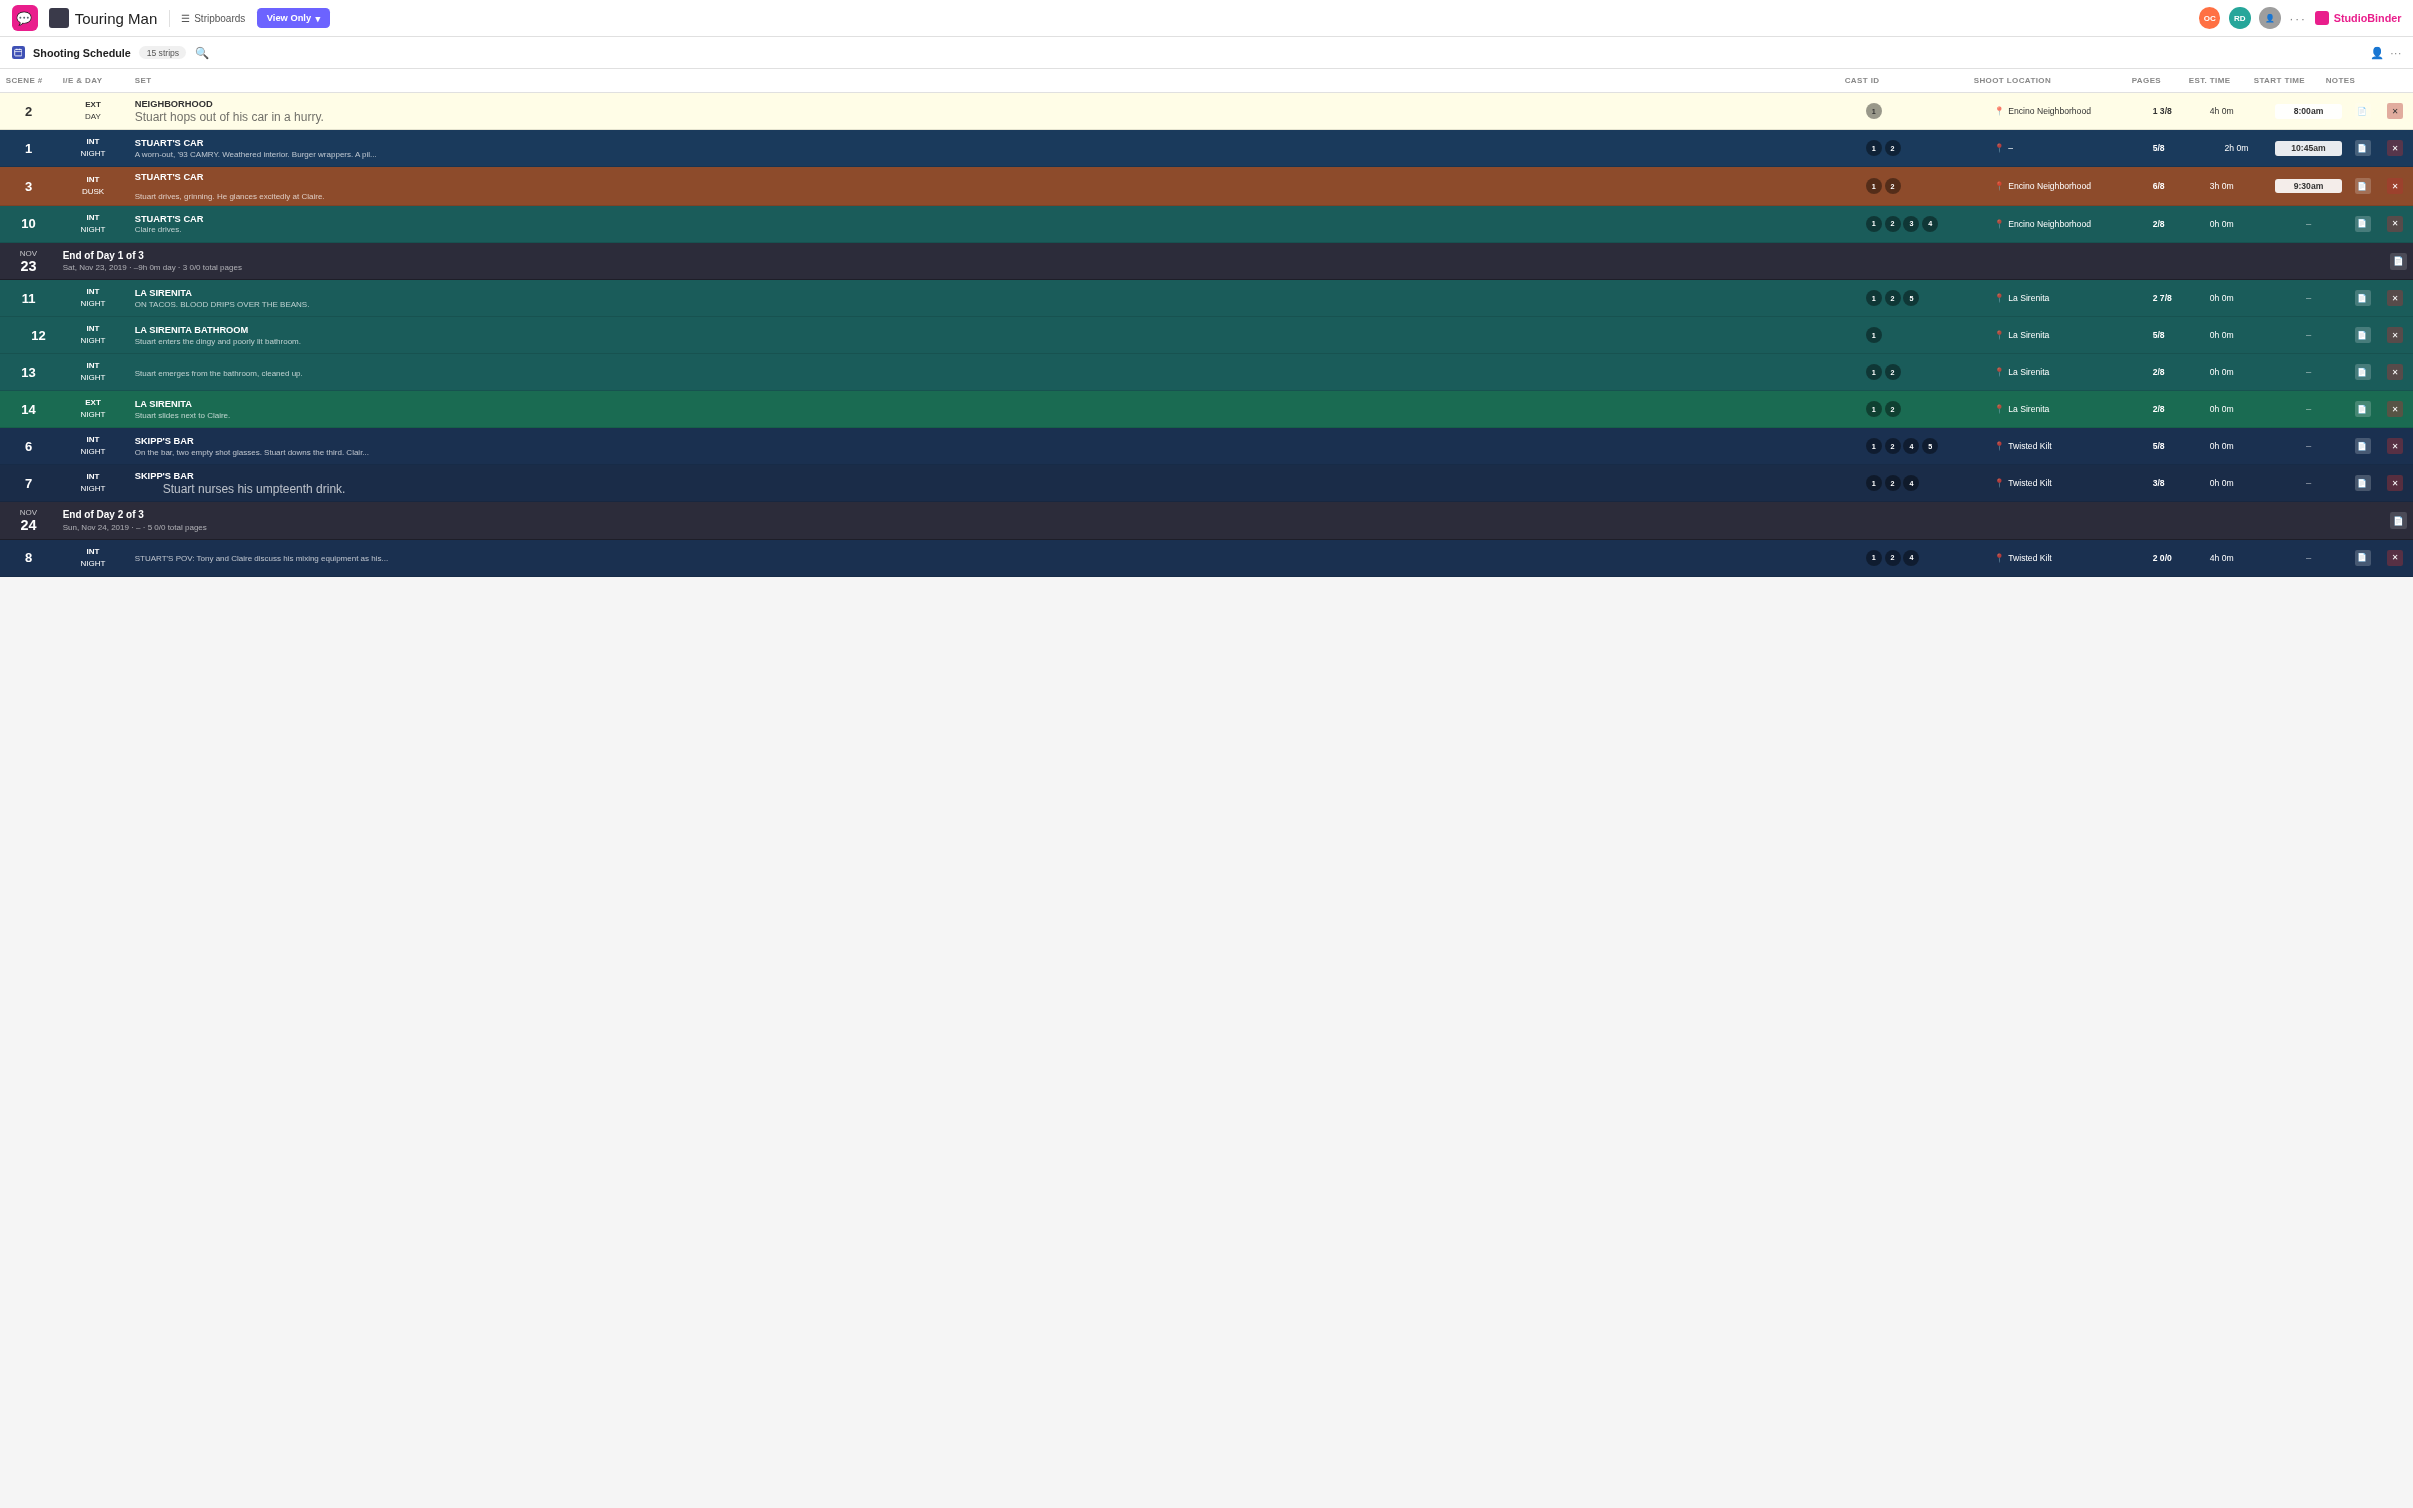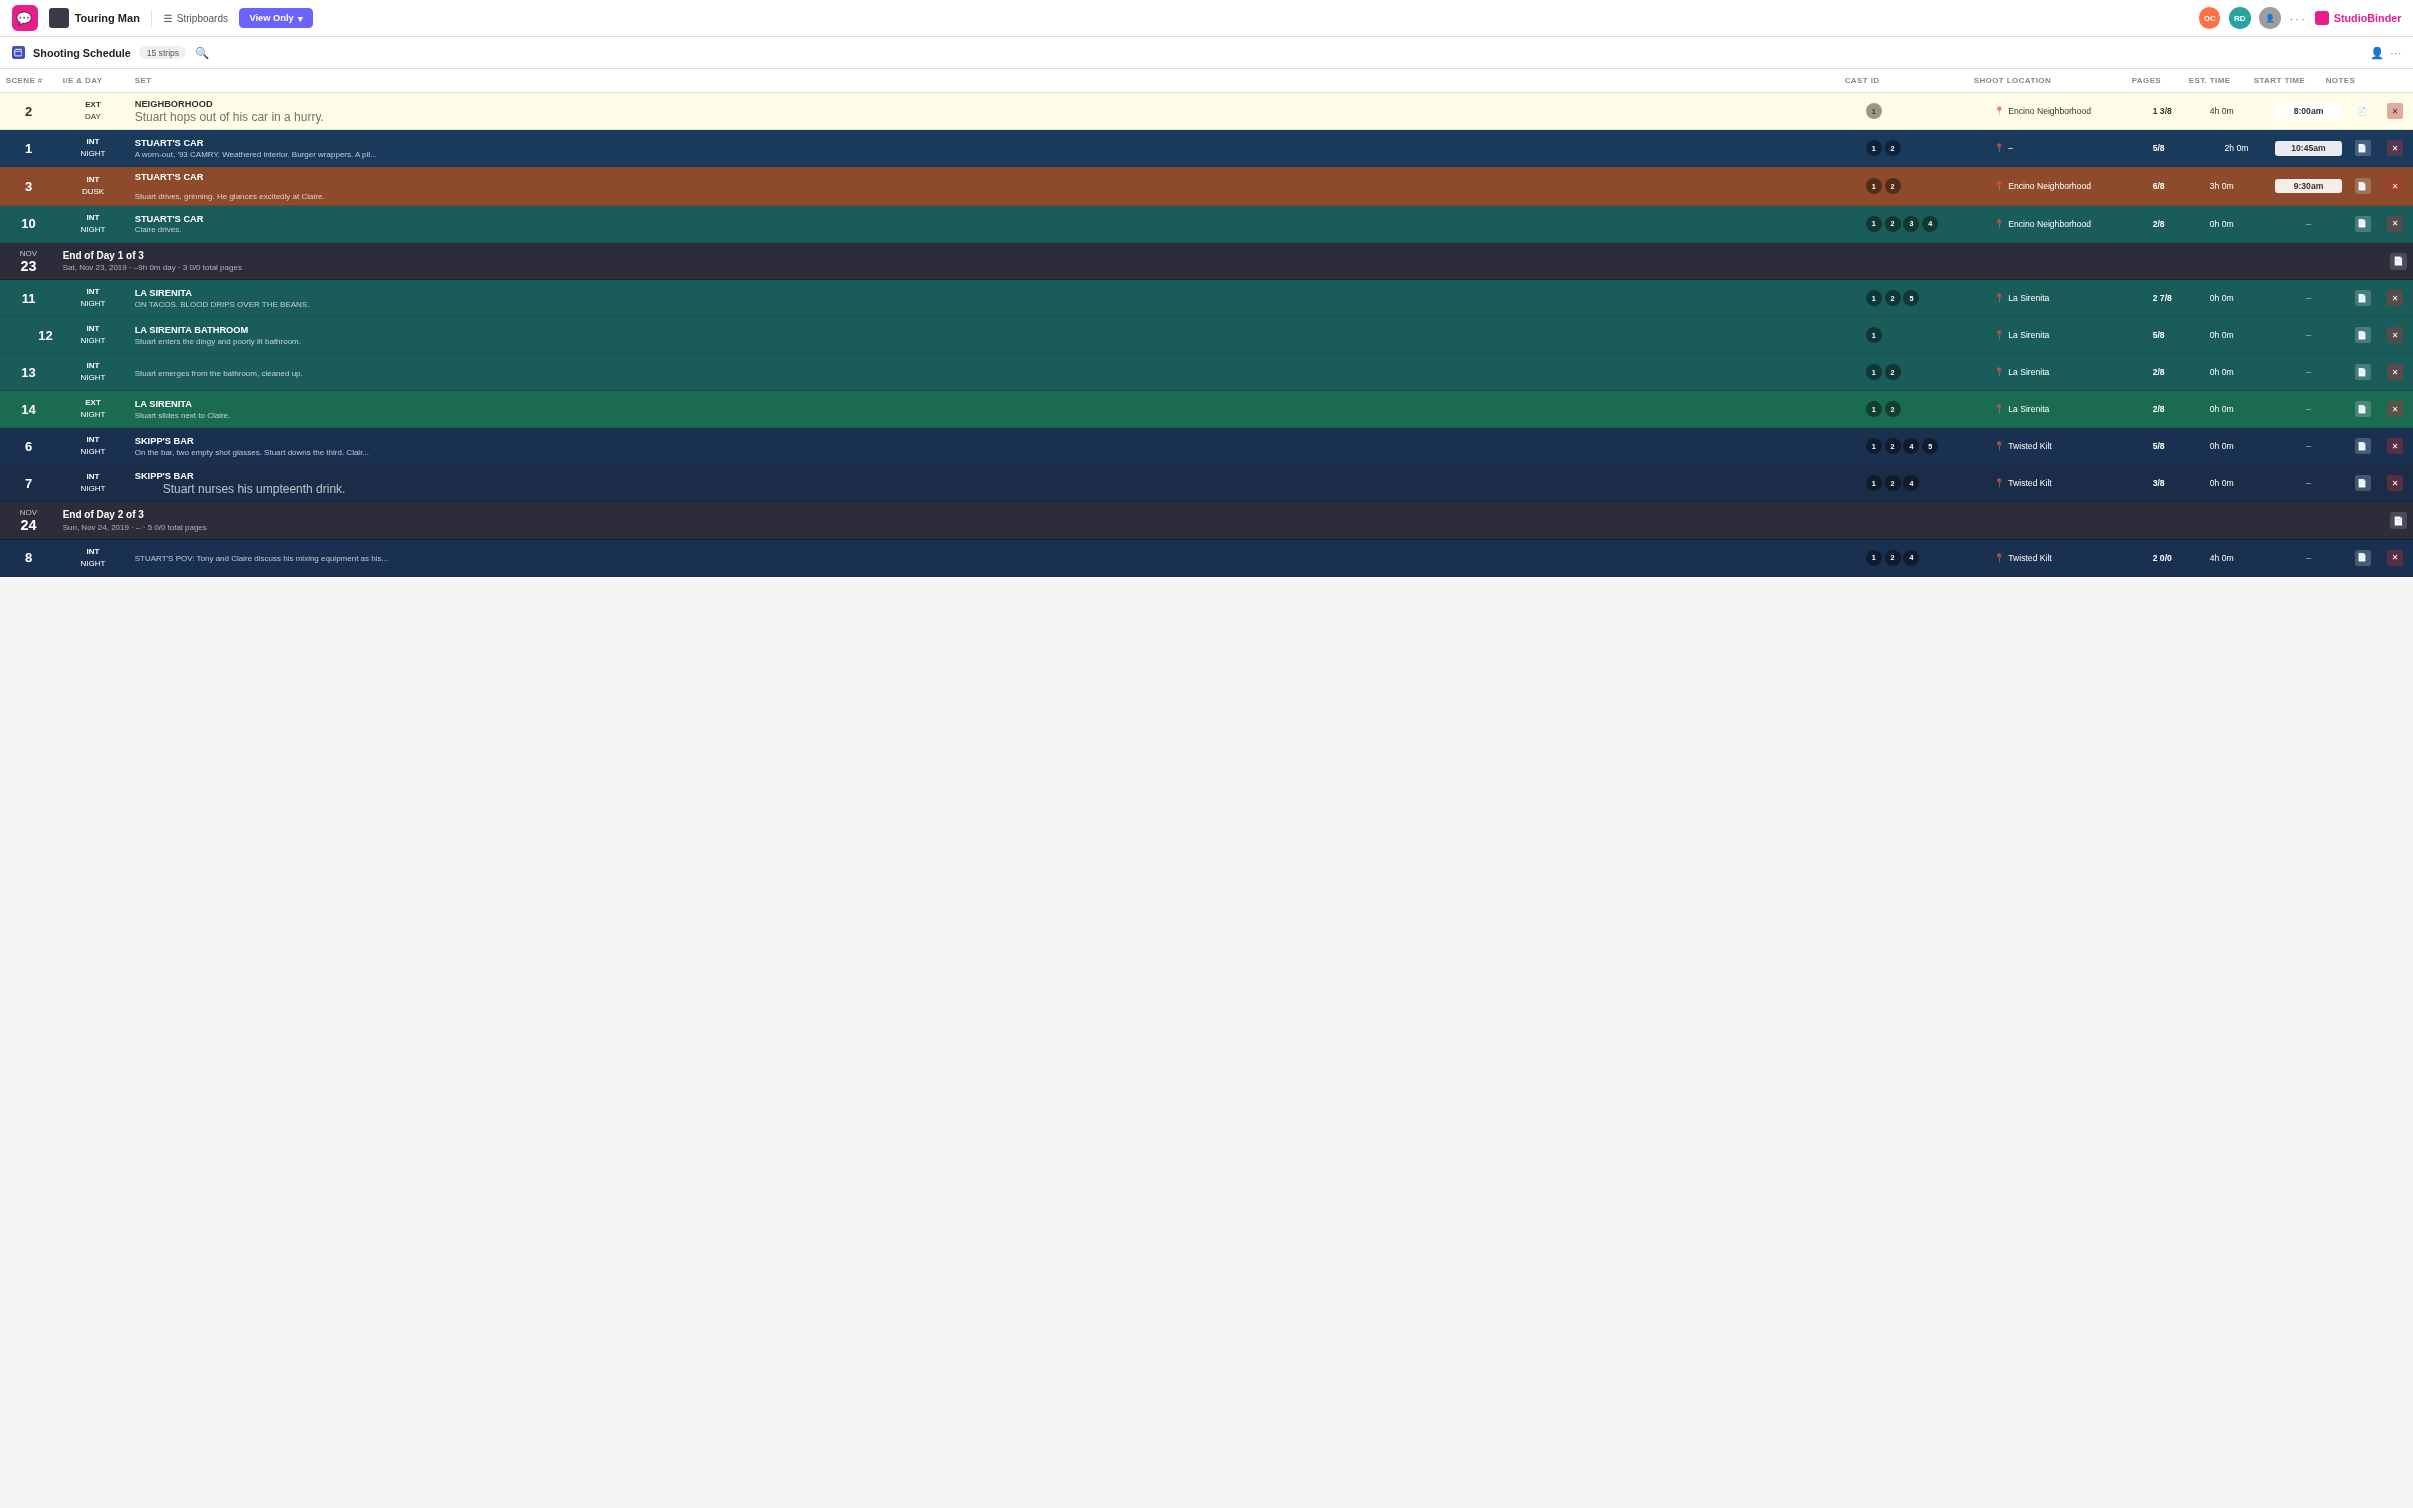--- a/index.html
+++ b/index.html
@@ -9,21 +9,21 @@
     .top-nav {
       display: flex; align-items: center; height: 37px;
       background: #fff; border-bottom: 0.7px solid #e0e0e0; padding: 0 11.5px; gap: 11.5px;
     }
     .app-icon {
       width: 26px; height: 26px; background: #e91e8c; border-radius: 5.7px;
       display: flex; align-items: center; justify-content: center; color: #fff; font-size: 13px; flex-shrink: 0;
     }
     .project-info { display: flex; align-items: center; gap: 5.7px; }
     .project-thumb { width: 20px; height: 20px; background: #555; border-radius: 2.9px; overflow: hidden; }
-    .project-name { font-weight: 700; font-size: 11px; color: #222; }
+    .project-name { font-weight: 400; font-size: 15px; color: #222; }
     .nav-divider { width: 0.7px; height: 17px; background: #e0e0e0; }
     .stripboards-link { display: flex; align-items: center; gap: 4.3px; color: #555; font-size: 10px; cursor: pointer; }
     .view-only-btn {
       background: #6c63ff; color: #fff; border: none; border-radius: 4.3px;
       padding: 4.3px 10px; font-size: 9.3px; font-weight: 600; cursor: pointer;
       display: flex; align-items: center; gap: 4.3px;
     }
     .nav-right { margin-left: auto; display: flex; align-items: center; gap: 8.6px; }
     .avatar { width: 21.5px; height: 21.5px; border-radius: 50%; display: flex; align-items: center; justify-content: center; font-size: 8px; font-weight: 700; color: #fff; }
     .avatar-orange { background: #ff7043; }
@@ -264,21 +264,21 @@
           <div style="text-align:center;opacity:0.6;">–</div>
         </div>
     <div style="padding:2.9px;display:flex;align-items:center;justify-content:center;">
       <div style="width:16px;height:16px;background:rgba(255,255,255,0.2);border-radius:2.2px;display:flex;align-items:center;justify-content:center;cursor:pointer;font-size:8px;">📄</div>
     </div>
     <div style="padding:2.9px;display:flex;align-items:center;justify-content:center;">
       <div style="width:16px;height:16px;background:rgba(180,50,50,0.4);border-radius:2.2px;display:flex;align-items:center;justify-content:center;cursor:pointer;font-size:8px;color:#fff;">✕</div>
     </div>
   </div>
       <div style="display: grid; grid-template-columns: 57px 72px 1fr 129px 158px 57px 65px 79px 29px 36px; align-items: center; min-height: 37px; border-bottom: 0.7px solid rgba(0, 0, 0, 0.1); background: rgb(26, 92, 90); color: rgb(255, 255, 255);">
-    <div style="text-align:right;font-weight:700;font-size:13px;padding:4.3px;margin-left:27px;">12</div>
+    <div style="text-align:left;font-weight:700;font-size:13px;padding:4.3px;margin-left:27px;">12</div>
     <div style="text-align:center;font-size:8px;line-height:1.5;padding:4.3px;">
       <div style="font-weight:700;">INT</div>
       <div>NIGHT</div>
     </div>
     <div style="padding:4.3px 5.7px;">
       <div style="font-weight:700;font-size:9.3px;">LA SIRENITA BATHROOM</div>
       <div style="font-size:8px;opacity:0.7;margin-top:1.4px;">Stuart enters the dingy and poorly lit bathroom.</div>
     </div>
     <div style="padding:4.3px 5.7px;display:flex;gap:2.9px;flex-wrap:wrap;">
           <div style="width:16px;height:16px;border-radius:50%;background:rgba(0,0,0,0.4);color:#fff;font-size:7.2px;font-weight:700;display:flex;align-items:center;justify-content:center;">1</div>

